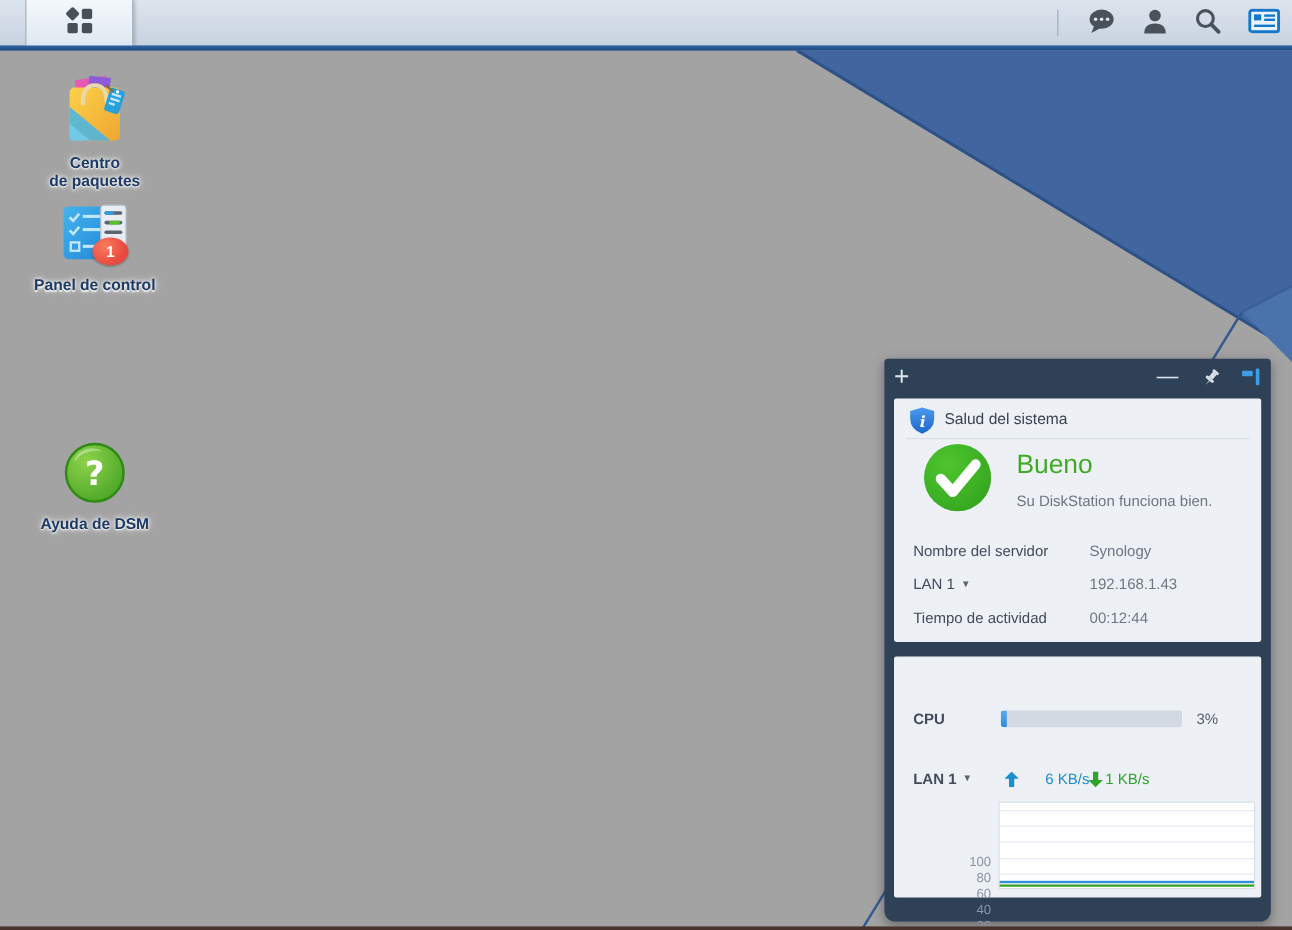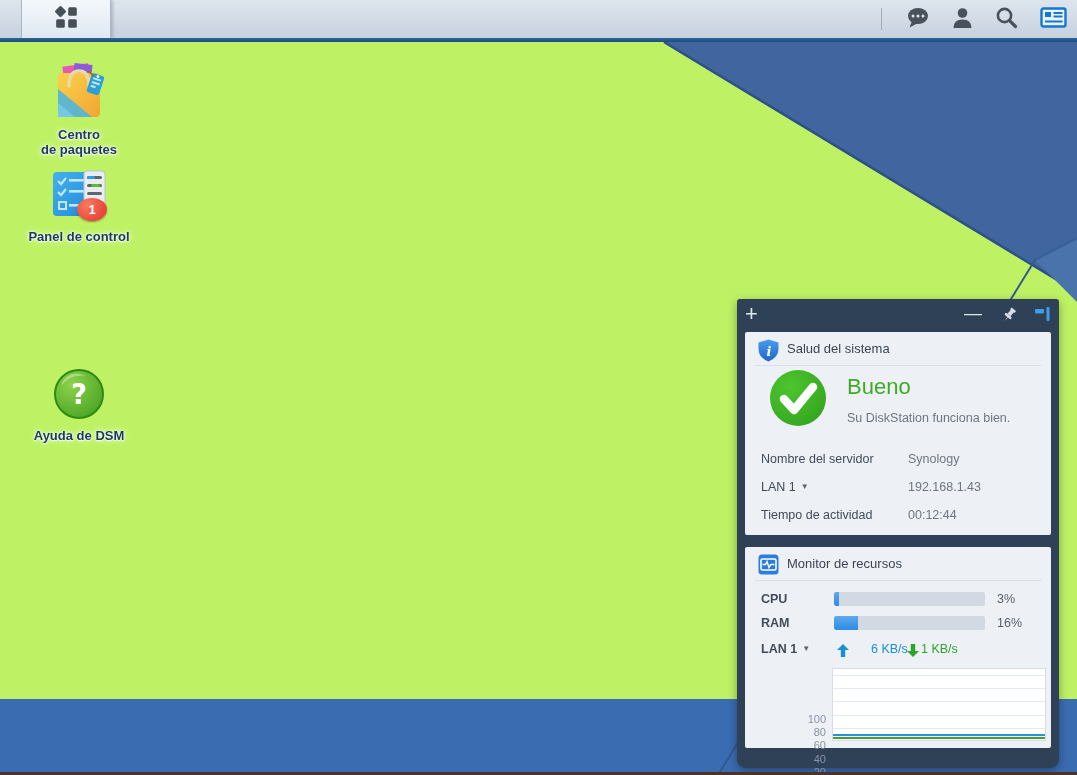--- a/index.html
+++ b/index.html
@@ -16,21 +16,21 @@
     background:linear-gradient(#f4f8fc,#dfe8f1);
     border-left:1px solid #a9b7c6;border-right:1px solid #a9b7c6;
     box-shadow:2px 0 3px rgba(0,0,0,.18);
     display:flex;align-items:center;justify-content:center;}
   .topbar-right{position:absolute;right:10px;top:0;height:38px;display:flex;align-items:center;gap:22px;}
   .tb-sep{width:1px;height:22px;background:#9fadbd;margin-right:2px;}
   .tb-btn{background:none;border:none;padding:0;cursor:pointer;display:flex;align-items:center;}
   .accent{position:absolute;left:0;top:38px;width:1077px;height:4px;
     background:linear-gradient(#30639e,#1c4a80);z-index:30;}
   
-  .desktop{position:absolute;left:0;top:42px;width:1077px;height:657px;background:#bef264;}
+  .desktop{position:absolute;left:0;top:42px;width:1077px;height:733px;background:#a3a3a3;}
   .wallpaper{position:absolute;left:0;top:0;z-index:0;}
   .bottom-edge{position:absolute;left:0;bottom:0;width:1077px;height:3px;background:#4a332b;z-index:60;}
   
   .icon-item{position:absolute;left:19px;width:120px;text-align:center;cursor:pointer;z-index:5;}
   .icon-item .glyph{display:inline-block;}
   .icon-label{margin-top:3px;font-size:13px;font-weight:700;color:#1c3a63;line-height:15px;
     white-space:pre-line;
     text-shadow:0 0 3px #fff,0 0 6px rgba(255,255,255,.9),0 1px 1px rgba(255,255,255,.8);}
   .badge{position:absolute;left:58px;top:32px;width:30px;height:23px;border-radius:50%;
     background:radial-gradient(circle at 35% 30%,#f97a5e,#e8473d 70%);
@@ -301,45 +301,27 @@
             <span class="row-value">192.168.1.43</span>
           </div>
           <div class="info-row">
             <span class="row-label">Tiempo de actividad</span>
             <span class="row-value">00:12:44</span>
           </div>
         </div>
       </div>
 
       <div class="card monitor">
-        <div class="card-head">
-          <span class="w-icon">
-            <svg width="21" height="21" viewBox="0 0 21 21">
-              <rect x="0.5" y="0.5" width="20" height="20" rx="3.5" fill="#2a7cdf"></rect>
-              <rect x="3" y="5" width="15" height="11" rx="1.5" fill="none" stroke="#fff" stroke-width="1.6"></rect>
-              <polyline points="4.5,10.5 7.5,10.5 9,7.5 11,13.5 12.8,10.5 16.5,10.5" fill="none" stroke="#fff" stroke-width="1.4"></polyline>
-            </svg>
-          </span>
-          <span class="card-title">Monitor de recursos</span>
-          <div class="card-div"></div>
-        </div>
 
         <div class="meter-row cpu">
           <span class="meter-label">CPU</span>
           <span class="meter-track">
               <span class="meter-fill" style="width: 3%; display: block;"></span>
             </span>
           <span class="meter-value">3%</span>
-        </div>
-        <div class="meter-row ram">
-          <span class="meter-label">RAM</span>
-          <span class="meter-track">
-              <span class="meter-fill" style="width: 16%; display: block;"></span>
-            </span>
-          <span class="meter-value">16%</span>
         </div>
 
         <div class="lan-row">
           <span class="meter-label"><span>LAN 1</span><span class="caret">▼</span></span>
           <span class="arrow up">
             <svg width="12" height="13" viewBox="0 0 12 13">
               <polygon points="6,0 12,6 8.2,6 8.2,13 3.8,13 3.8,6 0,6" fill="#1a8fd1"></polygon>
             </svg>
           </span>
           <span class="lan-up">6 KB/s</span>

